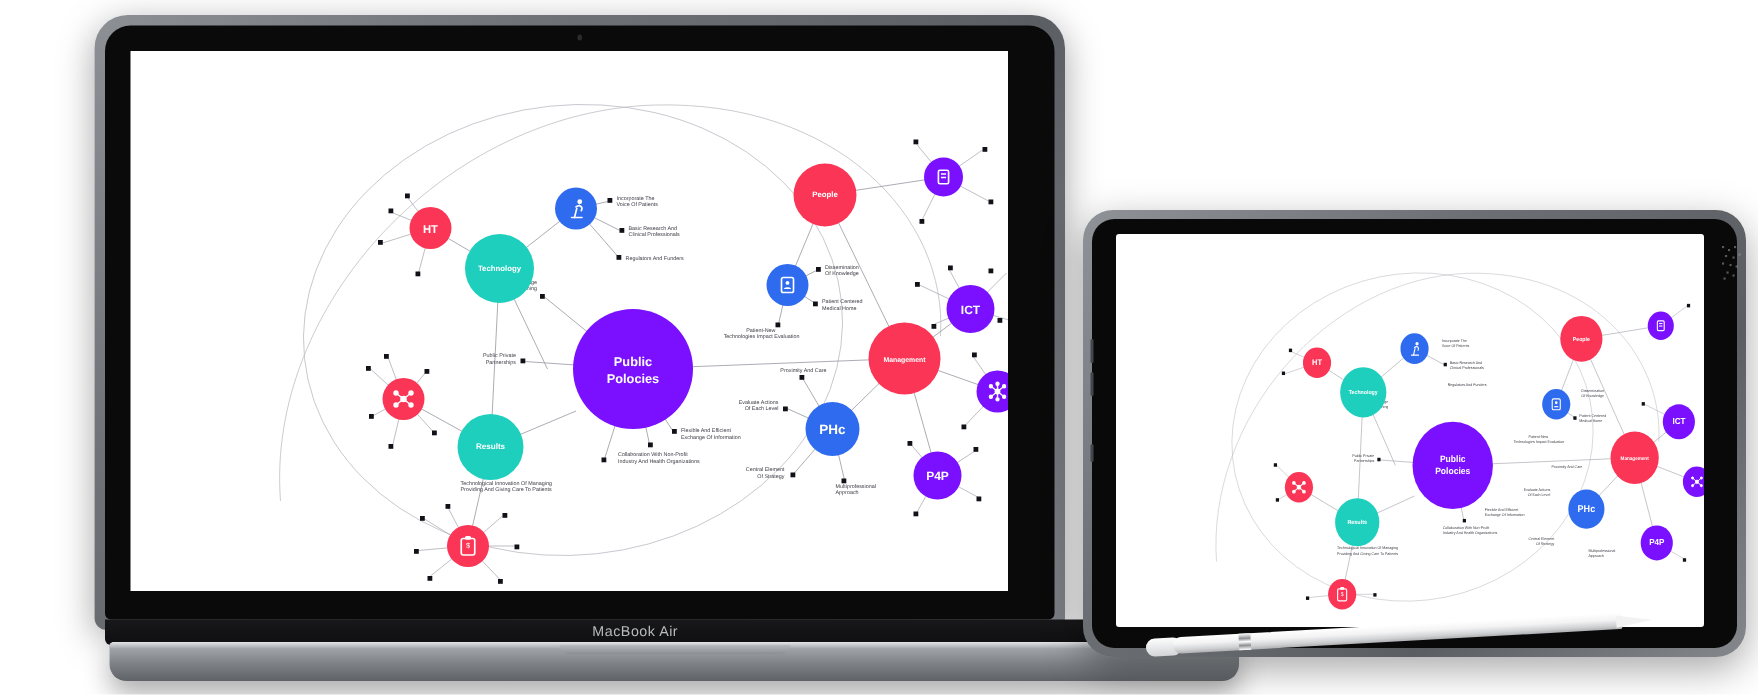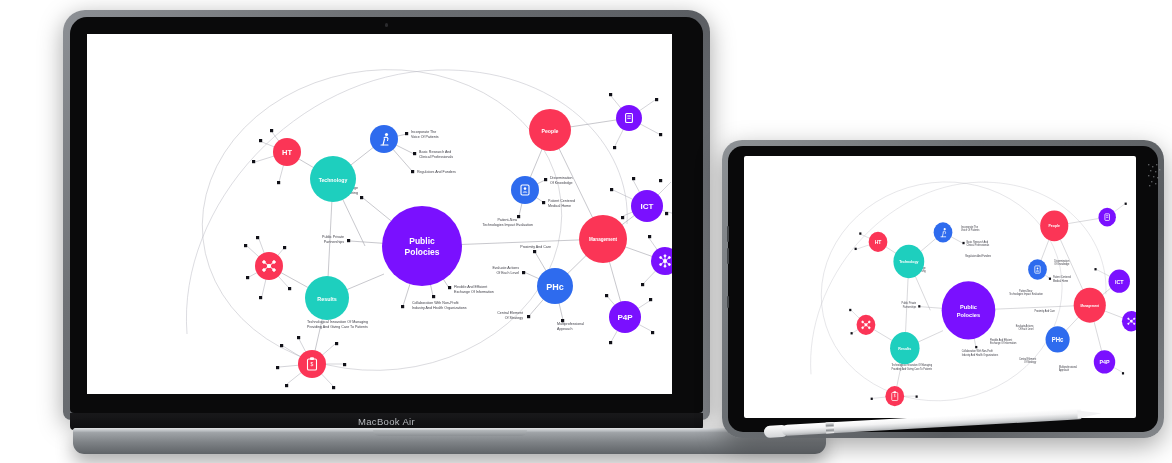--- a/index.html
+++ b/index.html
@@ -13,21 +13,21 @@
     border-radius:22px 22px 8px 8px;
     box-shadow:0 6px 24px rgba(0,0,0,.35);}
   #laptop-bezel{position:absolute;left:7px;top:7px;width:633px;height:396px;
     background:#0a0a0b;border-radius:17px 17px 4px 4px;}
   #laptop-cam{position:absolute;left:50%;top:13px;margin-left:-2px;width:3.5px;height:3.5px;
     border-radius:50%;background:#2b2b2e;}
   #laptop-screen{position:absolute;left:24px;top:24px;width:585px;height:360px;
     background:#ffffff;overflow:hidden;}
   #laptop-chin{position:absolute;left:7px;top:403px;width:633px;height:17px;
     background:linear-gradient(180deg,#18181a 0%,#101012 100%);
-    display:flex;align-items:center;justify-content:center;border-radius:0 0 4px 4px;}
+    display:flex;align-items:center;justify-content:center;border-radius:0 0 4px 4px;padding-left:37px;}
   #laptop-chin span{color:#b9bcc0;font-size:9.5px;letter-spacing:.35px;}
   #laptop-base{position:absolute;left:10px;top:418px;width:753px;height:26px;
     background:linear-gradient(180deg,#c7cacd 0%,#9fa3a7 18%,#7e8286 55%,#5f6367 100%);
     border-radius:3px 3px 11px 11px;
     box-shadow:0 9px 18px rgba(0,0,0,.32);}
   #laptop-base-top{position:absolute;left:0;top:0;width:753px;height:4px;
     background:linear-gradient(180deg,#e3e5e7,#a9adb1);border-radius:3px 3px 0 0;}
   #laptop-notch{position:absolute;left:50%;margin-left:-77px;top:2px;width:154px;height:6px;
     background:linear-gradient(180deg,#b6babd,#8b8f93);border-radius:0 0 7px 7px;}
 

